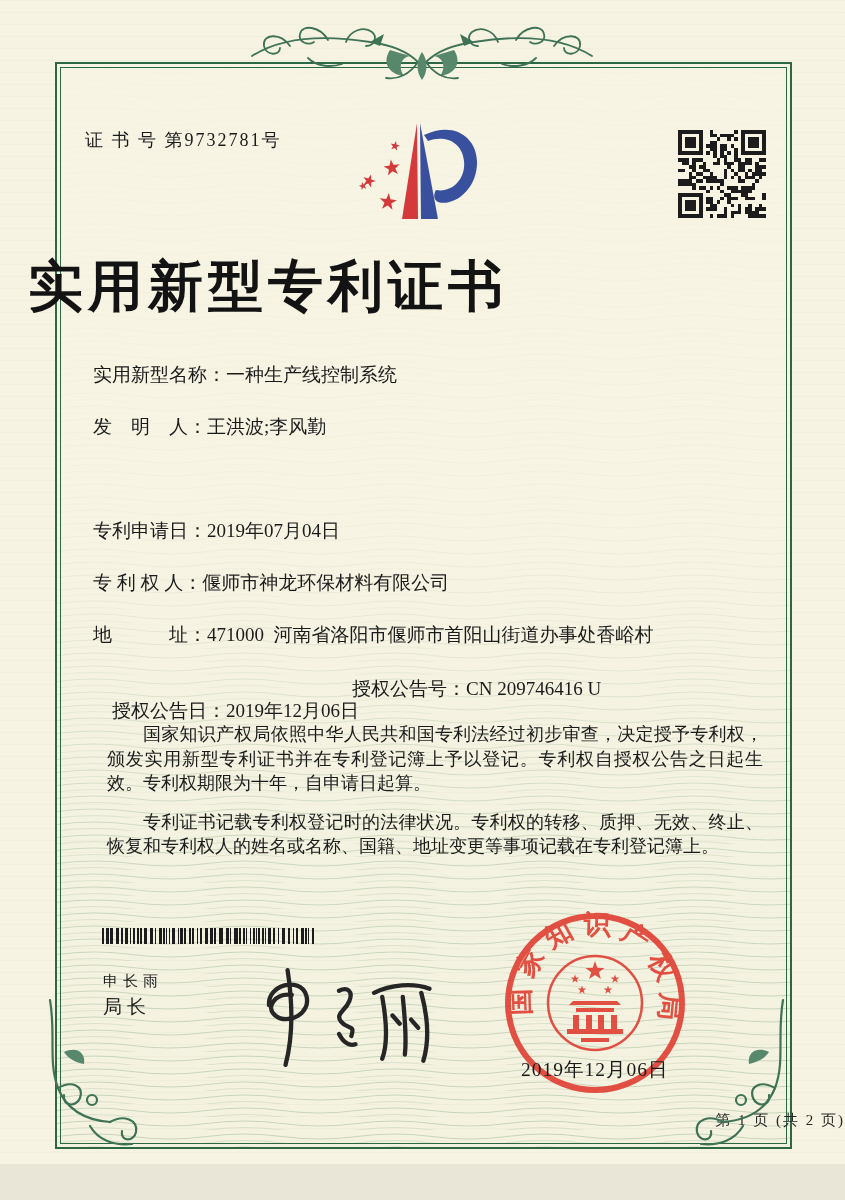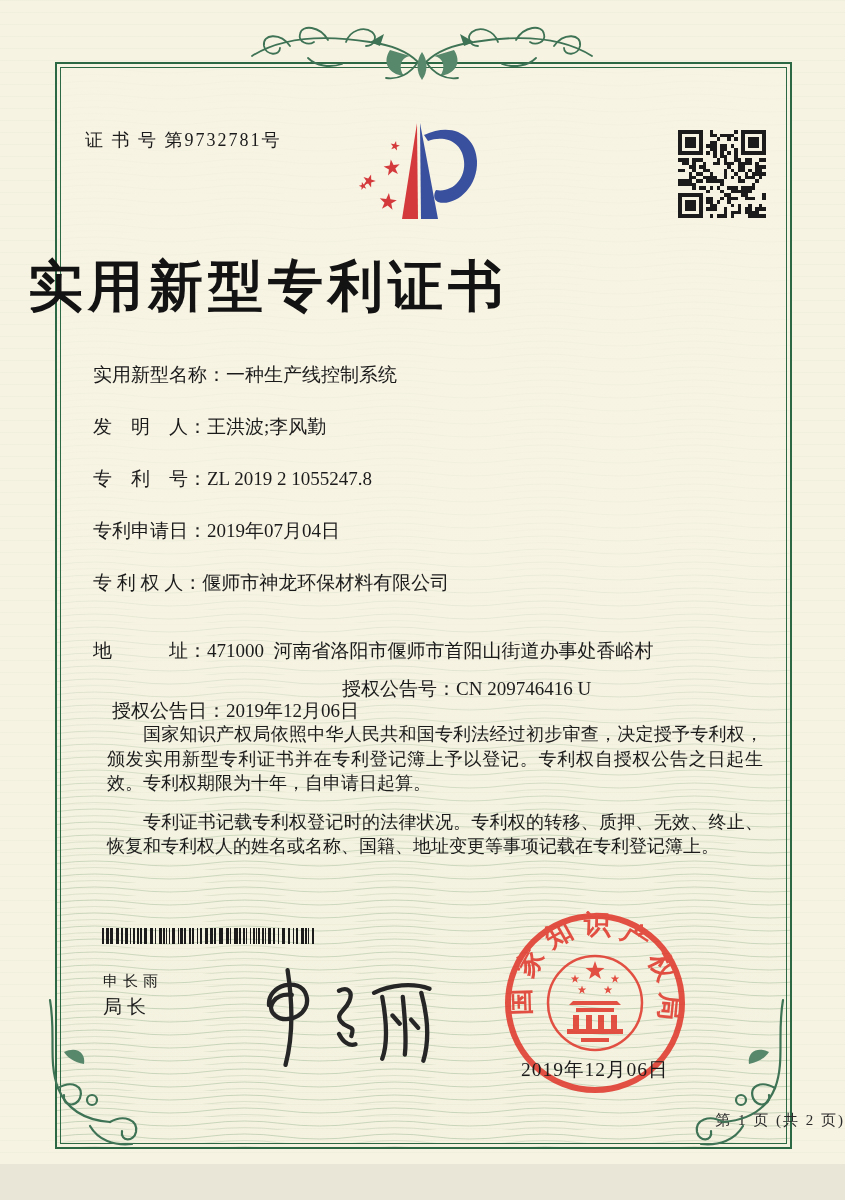--- a/index.html
+++ b/index.html
@@ -14,22 +14,22 @@
   .wavebg{position:absolute;inset:0;width:100%;height:100%;}
   .veil{position:absolute;inset:0;
     background:linear-gradient(180deg, rgba(248,244,228,0.92) 0%, rgba(248,244,228,0.85) 42%,
       rgba(244,242,226,0.55) 58%, rgba(231,237,215,0.22) 72%, rgba(221,230,204,0.10) 100%);}
   .abs{position:absolute;z-index:3;}
   .cert-no{left:85px;top:128px;font-size:18px;letter-spacing:2px;white-space:pre;}
   .title{left:0;top:250px;width:100%;font-size:55px;font-weight:bold;letter-spacing:5px;color:#131313;padding-left:28px;}
   .row{left:93px;font-size:19px;white-space:pre;}
   .row .lbl{white-space:pre;}
   .row .val{white-space:pre;}
-  .r1{top:362px}.r2{top:414px}.r3{top:466px}.r4{top:518px}.r5{top:570px}.r6{top:638px}.r7{top:676px;width:680px}
-  .grant2{position:absolute;left:249px;top:0;white-space:pre;text-align:right;}
+  .r1{top:362px}.r2{top:414px}.r3{top:466px}.r4{top:518px}.r5{top:570px}.r6{top:622px}.r7{top:676px;width:680px}
+  .grant2{position:absolute;left:259px;top:0;white-space:pre;text-align:right;}
   .paras{left:93px;top:708px;width:684px;font-size:18px;line-height:24.5px;text-align:justify;}
   .paras p{margin:14px;text-indent:2em;}
   .director-title{left:103px;top:994px;font-size:19px;letter-spacing:5px;}
   .director-name{left:103px;top:972px;font-size:15px;letter-spacing:5px;}
   .seal-date{left:521px;top:1056px;font-size:19.5px;letter-spacing:1px;z-index:6;}
   .page-info{left:0;top:1111px;width:845px;text-align:right;font-size:15px;letter-spacing:2px;color:#2a2a2a;}
   .back-note{left:327px;top:1220px;font-size:17px;letter-spacing:5px;color:#2a2a2a;}
   .logo{left:350px;top:113px;width:132px;height:118px;}
   .qr{left:678px;top:130px;width:88px;height:88px;}
   .barcode{left:102px;top:928px;width:220px;height:16px;}
@@ -412,21 +412,20 @@
         <rect x="22" y="24" width="1" height="1"></rect>
         <rect x="23" y="24" width="1" height="1"></rect>
         <rect x="24" y="24" width="1" height="1"></rect>
       </g>
   </svg>
 
   <div class="abs title">实用新型专利证书</div>
 
   <div class="abs row r2"><span class="lbl">发　明　人：</span><span class="val">王洪波;李风勤</span></div>
   <div class="abs row r1"><span class="lbl">实用新型名称：</span><span class="val">一种生产线控制系统</span></div>
-  <div class="abs row r3"><span class="lbl">专　利　号：</span><span class="val">ZL 2019 2 1055247.8</span></div>
   <div class="abs row r4"><span class="lbl">专利申请日：</span><span class="val">2019年07月04日</span></div>
   <div class="abs row r5"><span class="lbl">专 利 权 人：</span><span class="val">偃师市神龙环保材料有限公司</span></div>
   <div class="abs row r6"><span class="lbl">地　　　址：</span><span class="val">471000  河南省洛阳市偃师市首阳山街道办事处香峪村</span></div>
   <div class="abs row r7">
     <span class="lbl">授权公告日：</span><span class="val">2019年12月06日</span>
     <span class="grant2"><span class="lbl">授权公告号：</span><span class="val">CN 209746416 U</span></span>
   </div>
 
   <div class="abs paras">
     <p>国家知识产权局依照中华人民共和国专利法经过初步审查，决定授予专利权，颁发实用新型专利证书并在专利登记簿上予以登记。专利权自授权公告之日起生效。专利权期限为十年，自申请日起算。</p>

